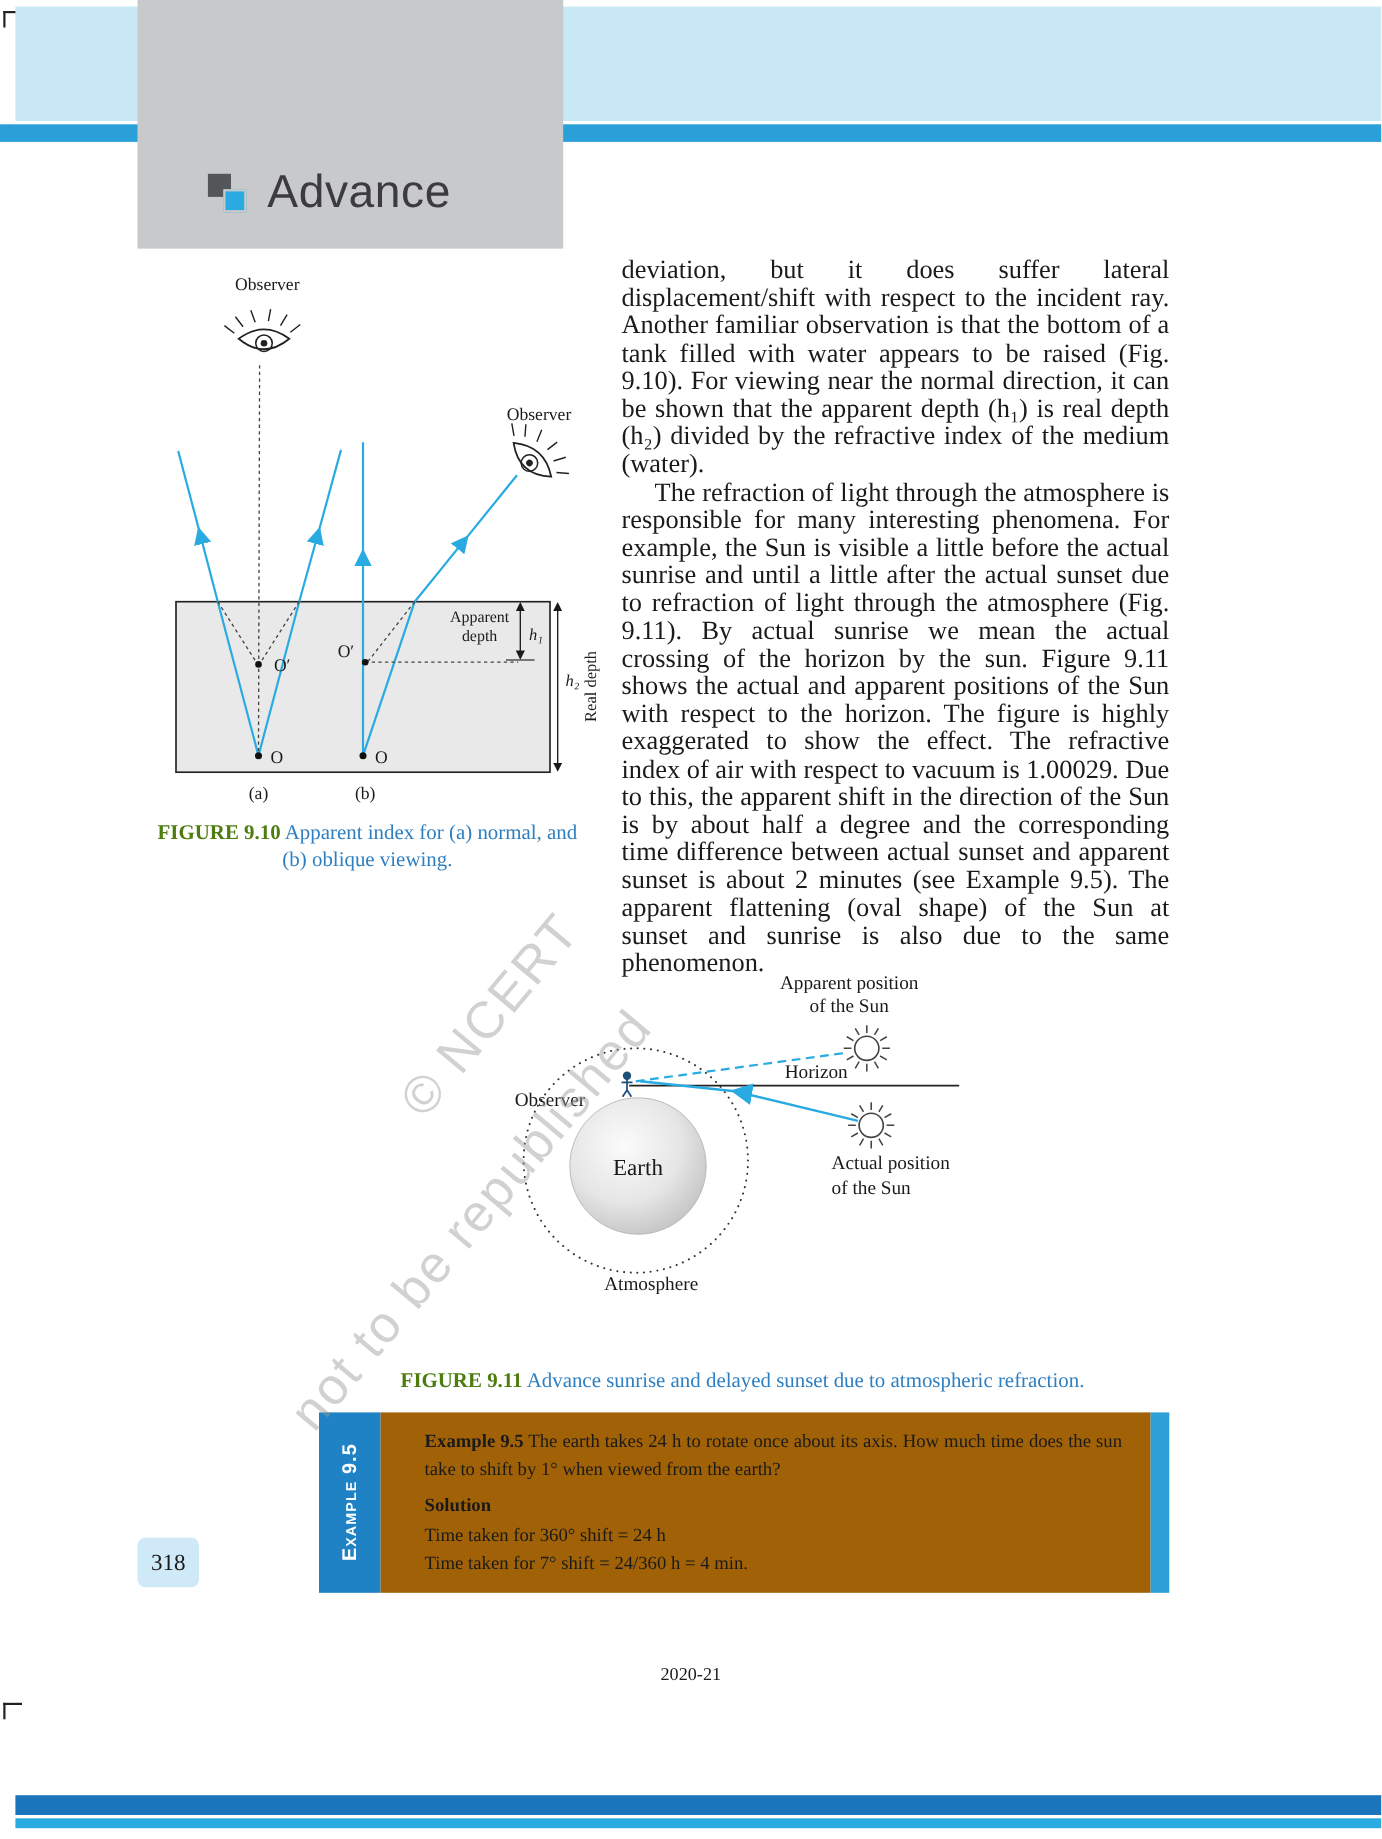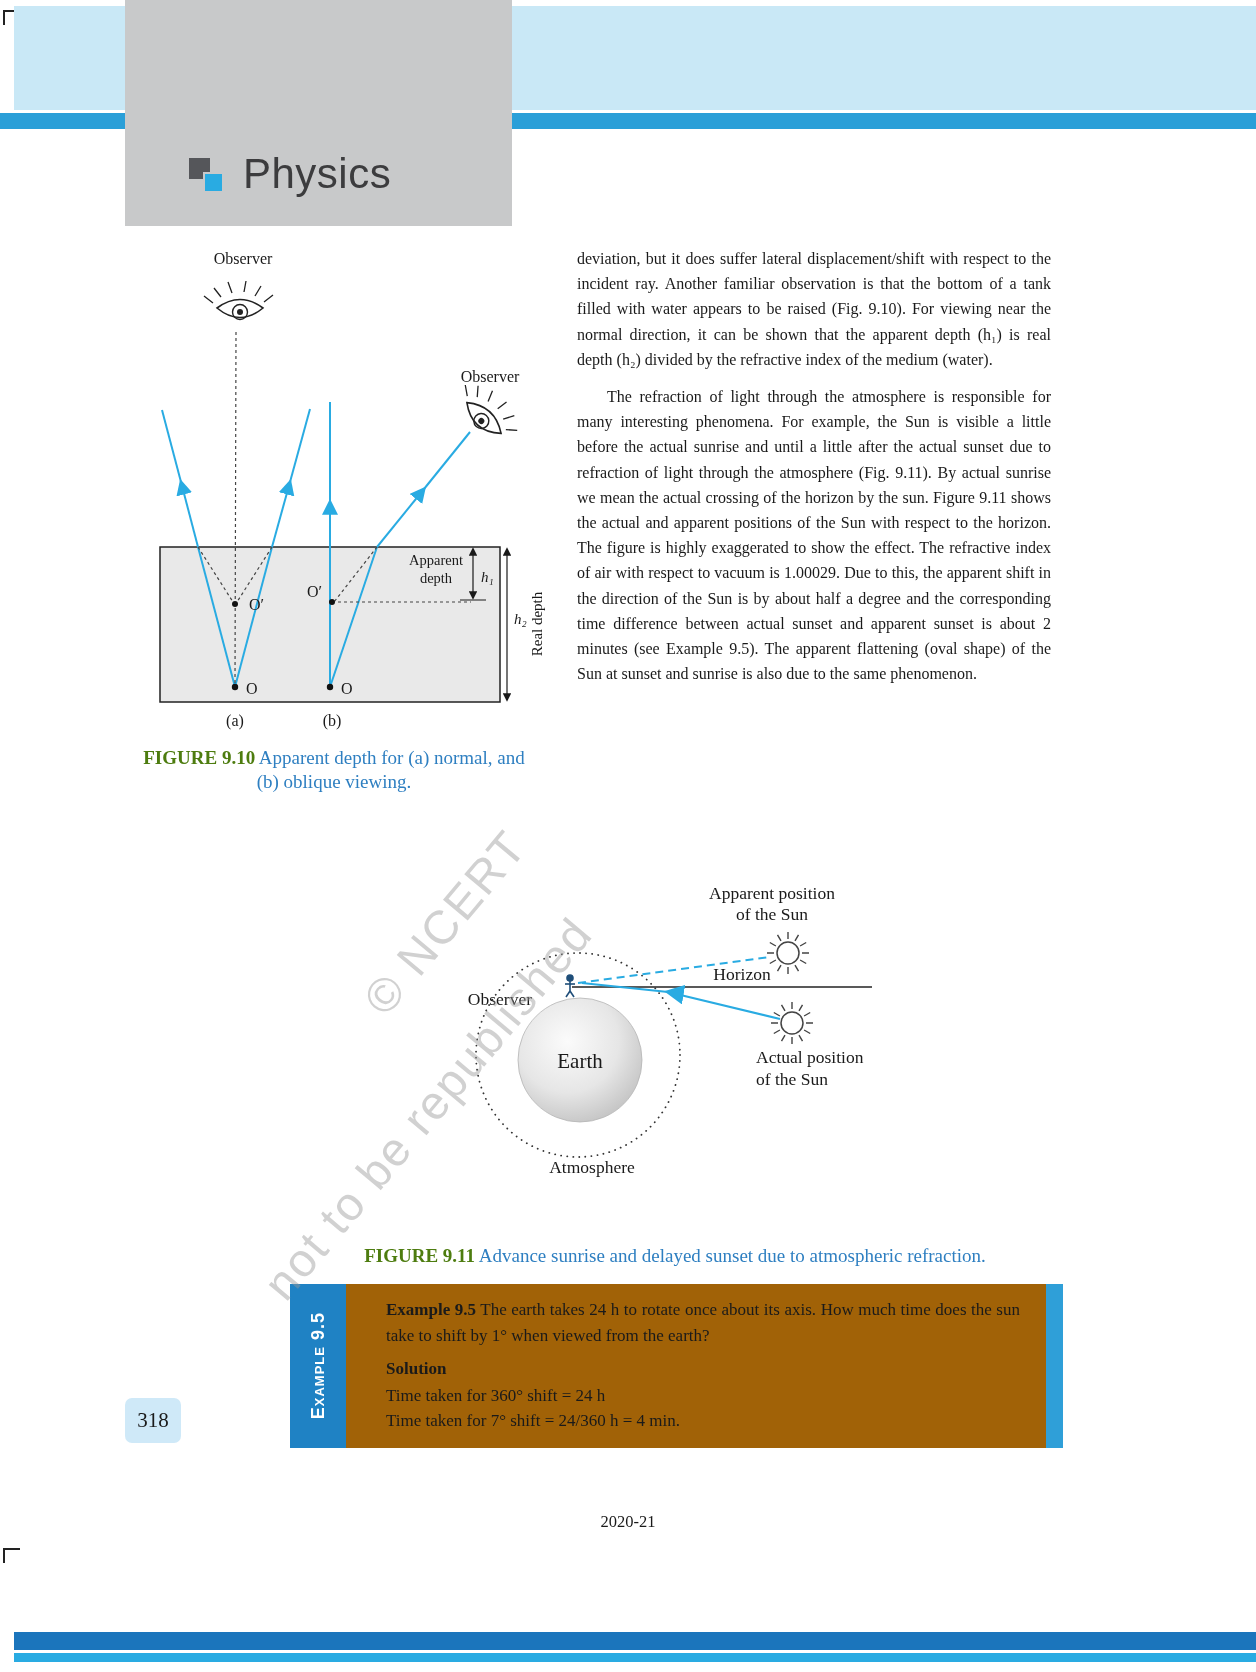--- a/index.html
+++ b/index.html
@@ -23,21 +23,21 @@
   .fig svg text{font-family:"Liberation Serif","DejaVu Serif",serif;fill:#1a1a1a;}
   .fig-9-10{position:absolute;left:140px;top:242px;}
   .fig-9-11{position:absolute;left:420px;top:875px;}
   .caption{position:absolute;text-align:center;font-size:19px;line-height:24px;color:#2e7fc1;}
   .caption b{color:#4d7c0f;}
   .cap-9-10{left:130px;top:746px;width:408px;}
   .cap-9-11{left:355px;top:1244px;width:640px;}
 
   
   .body-text{position:absolute;left:565px;top:234px;width:498px;}
-  .body-text p{margin:12px;text-align:justify;font-size:16px;line-height:25.2px;}
+  .body-text p{margin:0;text-align:justify;font-size:24px;line-height:25.2px;}
   .body-text p.indent{text-indent:30px;}
 
   
   .example{position:absolute;left:290px;top:1284px;width:773px;height:164px;display:flex;}
   .ex-bar{width:56px;background:#1f82c4;display:flex;align-items:center;justify-content:center;}
   .ex-bar span{writing-mode:vertical-rl;transform:rotate(180deg);color:#fff;
                font-family:"Liberation Sans","DejaVu Sans",sans-serif;font-weight:bold;
                font-variant:small-caps;font-size:18px;letter-spacing:1px;}
   .ex-content{flex:1;background:#a16207;padding:13px 26px 10px 40px;font-size:17px;line-height:25.5px;}
   .ex-content .q{margin:0;text-align:justify;}
@@ -64,21 +64,21 @@
 <div class="page">
 
   <div class="crop tl"></div>
   <div class="band-light"></div>
   <div class="band-stripe"></div>
   <div class="chapter-block">
     <div class="physics-logo">
       <span class="sq-dark"></span>
       <span class="sq-blue"></span>
     </div>
-    <div class="page-title">Physics</div>
+    <div class="page-title">Advance</div>
   </div>
 
   <div class="fig fig-9-10">
     <svg width="420" height="500" viewBox="0 0 420 500">
       <defs>
         <marker id="arrB" viewBox="0 0 10 10" refX="8" refY="5" markerWidth="8" markerHeight="8" orient="auto">
           <path d="M0,0L10,5L0,10Z" fill="#29abe2"></path>
         </marker>
         <marker id="arrK" viewBox="0 0 10 10" refX="8" refY="5" markerWidth="7" markerHeight="7" orient="auto-start-reverse">
           <path d="M0,0L10,5L0,10Z" fill="#1a1a1a"></path>
@@ -142,21 +142,21 @@
       <text x="374" y="382" font-size="15" font-style="italic">h₂</text>
       <text transform="translate(402,382) rotate(-90)" font-size="15" text-anchor="middle">Real depth</text>
 
       <text x="95" y="484" font-size="16" text-anchor="middle">(a)</text>
       <text x="192" y="484" font-size="16" text-anchor="middle">(b)</text>
     </svg>
   </div>
 
   <div class="caption cap-9-10">
     <b>FIGURE 9.10</b>
-    <span>Apparent depth for (a) normal, and (b) oblique viewing.</span>
+    <span>Apparent index for (a) normal, and (b) oblique viewing.</span>
   </div>
 
   <div class="body-text">
     <p>deviation, but it does suffer lateral displacement/shift with respect to the incident ray. Another familiar observation is that the bottom of a tank filled with water appears to be raised (Fig. 9.10). For viewing near the normal direction, it can be shown that the apparent depth (h₁) is real depth (h₂) divided by the refractive index of the medium (water).</p>
     <p class="indent">The refraction of light through the atmosphere is responsible for many interesting phenomena. For example, the Sun is visible a little before the actual sunrise and until a little after the actual sunset due to refraction of light through the atmosphere (Fig. 9.11). By actual sunrise we mean the actual crossing of the horizon by the sun. Figure 9.11 shows the actual and apparent positions of the Sun with respect to the horizon. The figure is highly exaggerated to show the effect. The refractive index of air with respect to vacuum is 1.00029. Due to this, the apparent shift in the direction of the Sun is by about half a degree and the corresponding time difference between actual sunset and apparent sunset is about 2 minutes (see Example 9.5). The apparent flattening (oval shape) of the Sun at sunset and sunrise is also due to the same phenomenon.</p>
   </div>
 
   <div class="fig fig-9-11">
     <svg width="700" height="310" viewBox="0 0 700 310">
       <defs>

